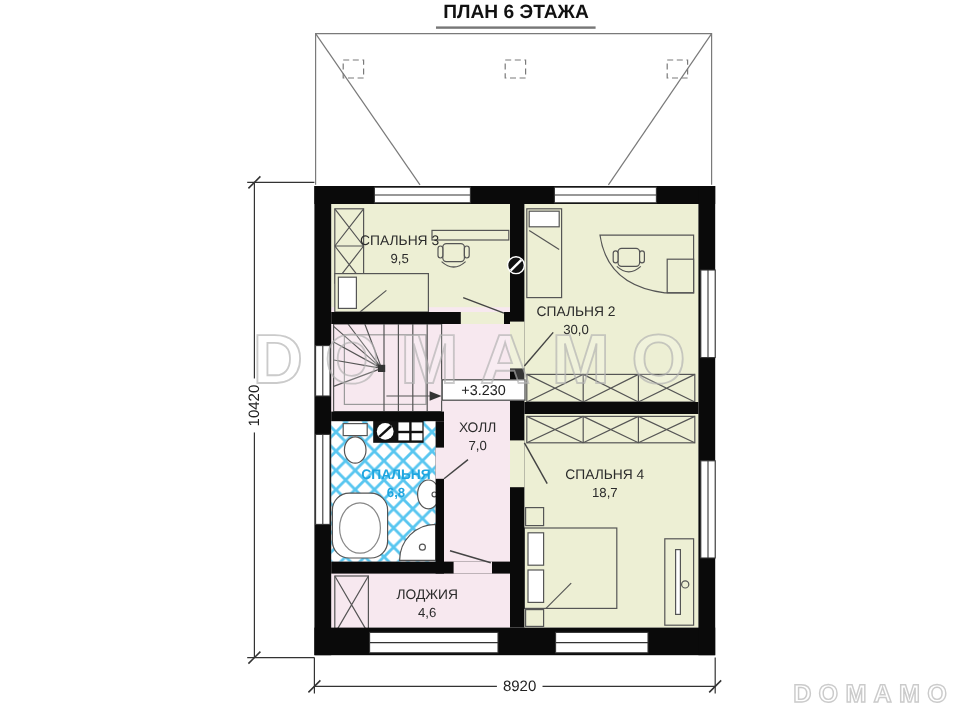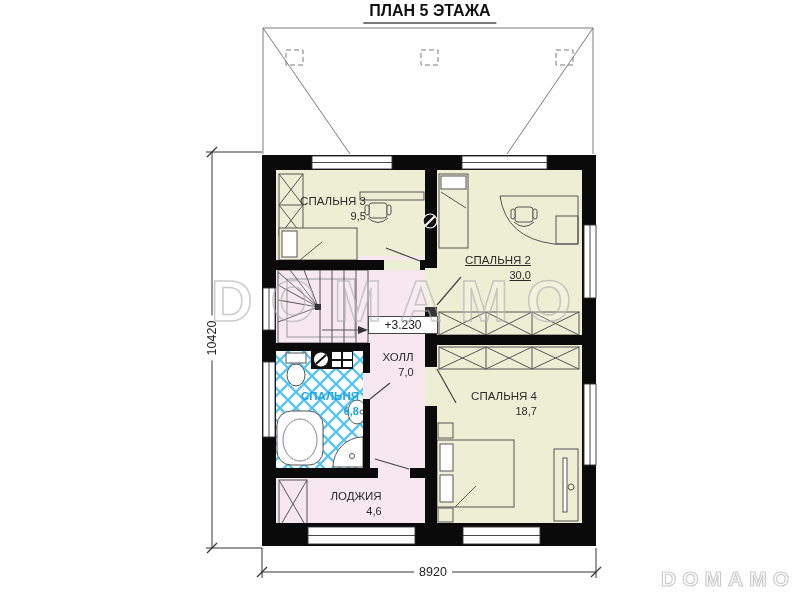--- a/index.html
+++ b/index.html
@@ -2,21 +2,21 @@
 <html><head>
 <meta charset="utf-8">
 <style>
   html,body{margin:0;padding:0;background:#ffffff;}
   .canvas{position:relative;width:800px;height:600px;background:#ffffff;overflow:hidden;
           font-family:"Liberation Sans", sans-serif;}
   .plan-svg{position:absolute;left:0;top:0;}
   .title{position:absolute;left:430px;top:2px;transform:translateX(-50%);
          font-size:16px;font-weight:bold;color:#111;white-space:nowrap;
          border-bottom:2px solid #777;padding:0 6px 2px 6px;}
-  .label{position:absolute;transform:translateX(-50%);text-align:right;
+  .label{position:absolute;transform:translateX(-50%);text-align:center;
          font-size:11.5px;color:#2b2b2b;line-height:15px;white-space:nowrap;}
   .label .area{font-size:11px;}
   .label.blue{color:#1fa6e0;font-weight:bold;}
   .elev{position:absolute;left:368px;top:316px;width:68px;height:16px;
         background:#ffffff;border:1px solid #444;font-size:12px;color:#222;
         display:flex;align-items:center;justify-content:center;}
   .dim{position:absolute;background:#ffffff;font-size:12.5px;color:#222;
        padding:0 5px;white-space:nowrap;}
   .dim-v{left:212px;top:338px;transform:translate(-50%,-50%) rotate(-90deg);}
   .dim-h{left:433px;top:572px;transform:translate(-50%,-50%);}
@@ -252,28 +252,28 @@
       <line x1="262" y1="152" x2="206" y2="152"></line>
       <line x1="262" y1="548" x2="206" y2="548"></line>
       <path d="M207,157 L217,147 M207,553 L217,543" stroke-width="1.3"></path>
       <line x1="262" y1="572" x2="596" y2="572"></line>
       <line x1="262" y1="548" x2="262" y2="578"></line>
       <line x1="596" y1="548" x2="596" y2="578"></line>
       <path d="M257,577 L267,567 M591,577 L601,567" stroke-width="1.3"></path>
     </g>
   </svg>
 
-  <div class="title">ПЛАН 5 ЭТАЖА</div>
+  <div class="title">ПЛАН 6 ЭТАЖА</div>
 
   <div class="label" style="left:333px;top:194px;">
     <div>СПАЛЬНЯ 3</div>
     <div class="area">9,5</div>
   </div>
 
-  <div class="label" style="left:498px;top:253px;text-decoration:underline;">
+  <div class="label" style="left:480px;top:253px;">
     <div>СПАЛЬНЯ 2</div>
     <div class="area">30,0</div>
   </div>
 
   <div class="label" style="left:504px;top:389px;">
     <div>СПАЛЬНЯ 4</div>
     <div class="area">18,7</div>
   </div>
 
   <div class="label" style="left:398px;top:350px;">

